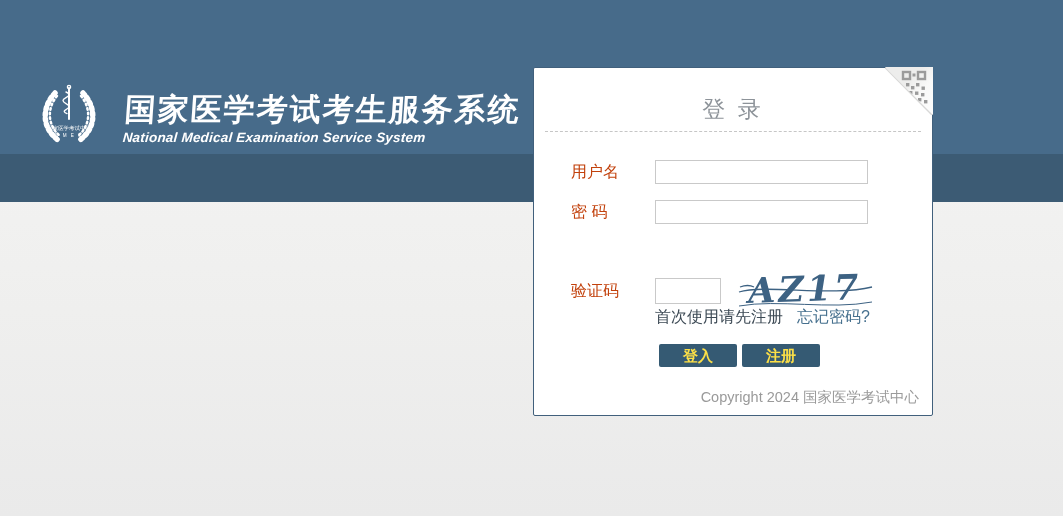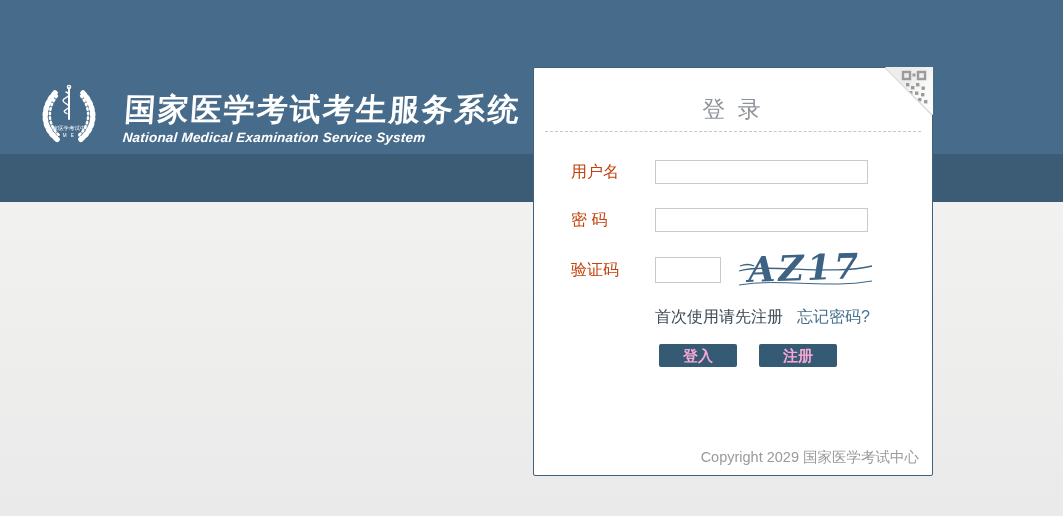--- a/index.html
+++ b/index.html
@@ -28,63 +28,63 @@
     font-size: 31px; font-weight: 700; letter-spacing: 2px; line-height: 1.1;
     white-space: nowrap;
   }
   .brand-title-en {
     font-size: 13.5px; font-weight: 700; font-style: italic; letter-spacing: 0.2px;
     margin-top: 3px; white-space: nowrap;
   }
 
   
   .login-card {
-    position: absolute; left: 533px; top: 67px; width: 400px; height: 409px;
+    position: absolute; left: 533px; top: 67px; width: 400px; height: 349px;
     background: #ffffff; border: 1px solid #41607c; border-radius: 2px;
     z-index: 5;
   }
   .qr-corner {
     position: absolute; top: -1px; right: -1px; width: 48px; height: 48px;
     cursor: pointer;
   }
   .card-title {
     position: absolute; top: 26px; left: 0; width: 100%;
     text-align: center; font-size: 23px; color: #8d9399; letter-spacing: 3px;
   }
   .card-divider {
     position: absolute; top: 63px; left: 11px; right: 11px; height: 0;
     border-top: 1px dashed #c6c6c6;
   }
   .form-row { position: absolute; left: 37px; display: flex; align-items: center; }
   .row-user    { top: 92px; }
-  .row-pass    { top: 140px; }
-  .row-captcha { top: 180px; }
+  .row-pass    { top: 132px; }
+  .row-captcha { top: 201px; }
   .field-label { width: 84px; font-size: 16px; color: #c2410c; white-space: nowrap; }
   .text-input {
     width: 213px; height: 24px; border: 1px solid #c9c9c9; background: #ffffff;
     font-size: 14px; padding: 0 5px; outline: none; border-radius: 0;
   }
   .captcha-input { width: 66px; height: 26px; }
   .captcha-img { width: 135px; height: 50px; margin-left: 17px; margin-top: -6px; cursor: pointer; }
 
   .links-row {
     position: absolute; left: 121px; top: 239px; font-size: 16px;
     display: flex; align-items: center;
   }
   .register-hint { color: #3d4a55; text-decoration: none; cursor: pointer; }
   .forgot-link   { color: #46708e; text-decoration: none; margin-left: 14px; cursor: pointer; }
 
   .buttons-row { position: absolute; left: 125px; top: 276px; display: flex; }
   .btn {
     width: 78px; height: 23px; border: none; border-radius: 2px;
-    background: #355a73; color: #f9a8d4; font-size: 15px; font-weight: 700;
+    background: #355a73; color: #fde047; font-size: 15px; font-weight: 700;
     font-family: "Liberation Sans", sans-serif; cursor: pointer;
     display: flex; align-items: center; justify-content: center; line-height: 1;
   }
-  .btn + .btn { margin-left: 22px; }
+  .btn + .btn { margin-left: 5px; }
 
   .copyright {
     position: absolute; right: 13px; bottom: 8px;
     font-size: 14.5px; color: #9a9a9a;
   }
 </style>
 </head>
 <body>
 
 <div class="header-band"></div>
@@ -176,14 +176,14 @@
   <div class="links-row">
     <a class="register-hint" href="#">首次使用请先注册</a>
     <a class="forgot-link" href="#">忘记密码?</a>
   </div>
 
   <div class="buttons-row">
     <button class="btn">登入</button>
     <button class="btn">注册</button>
   </div>
 
-  <div class="copyright">Copyright 2029 国家医学考试中心</div>
+  <div class="copyright">Copyright 2024 国家医学考试中心</div>
 </div>
 
 </body></html>

